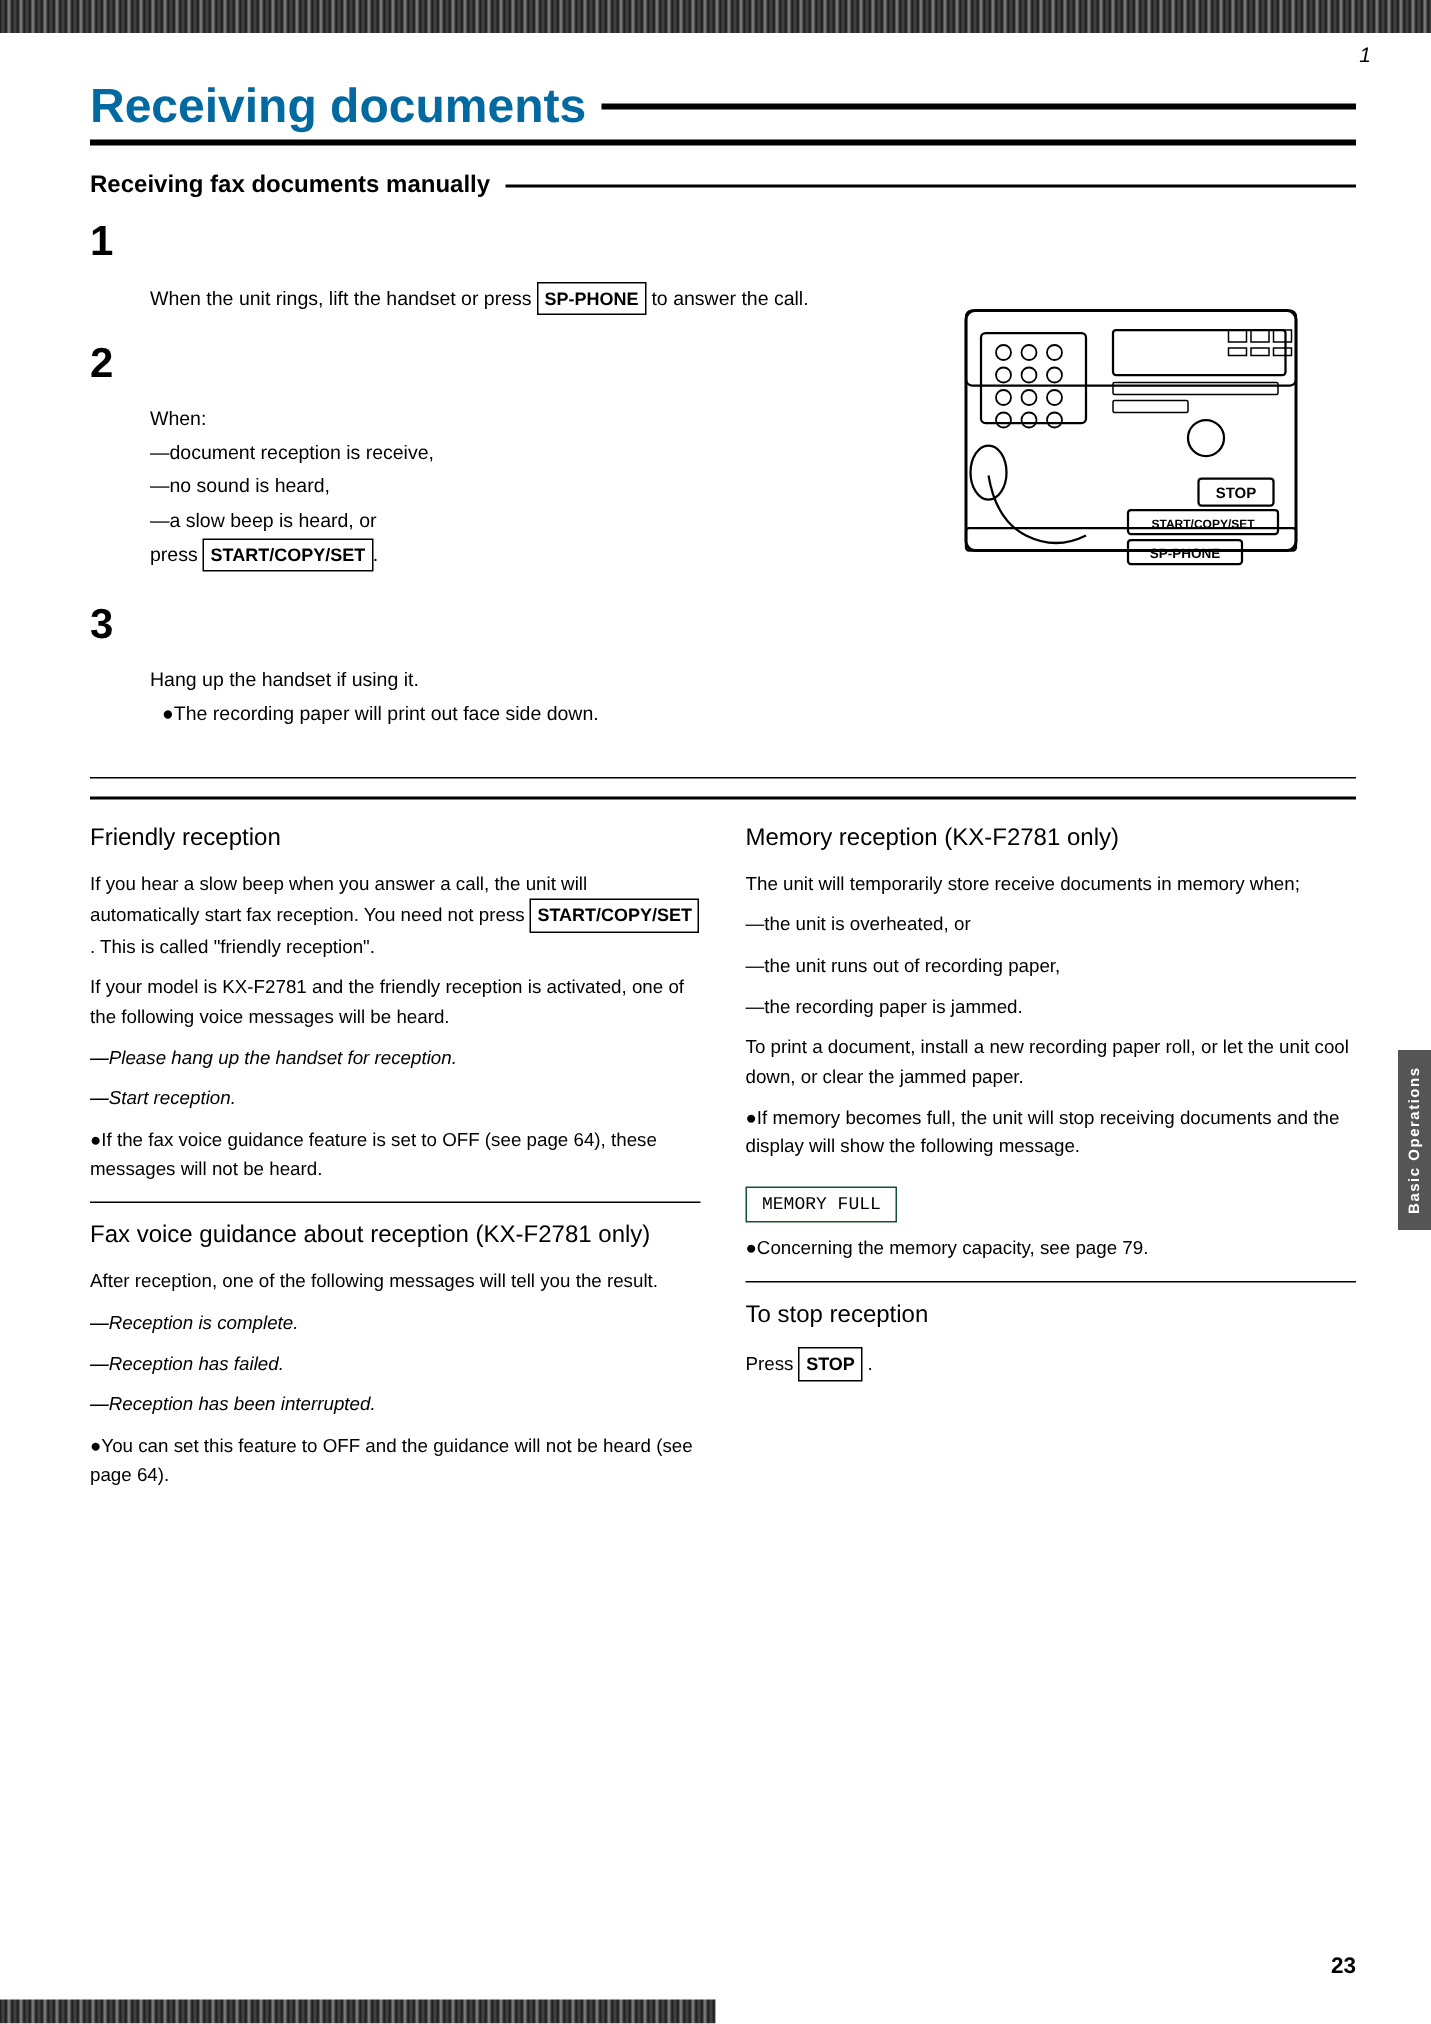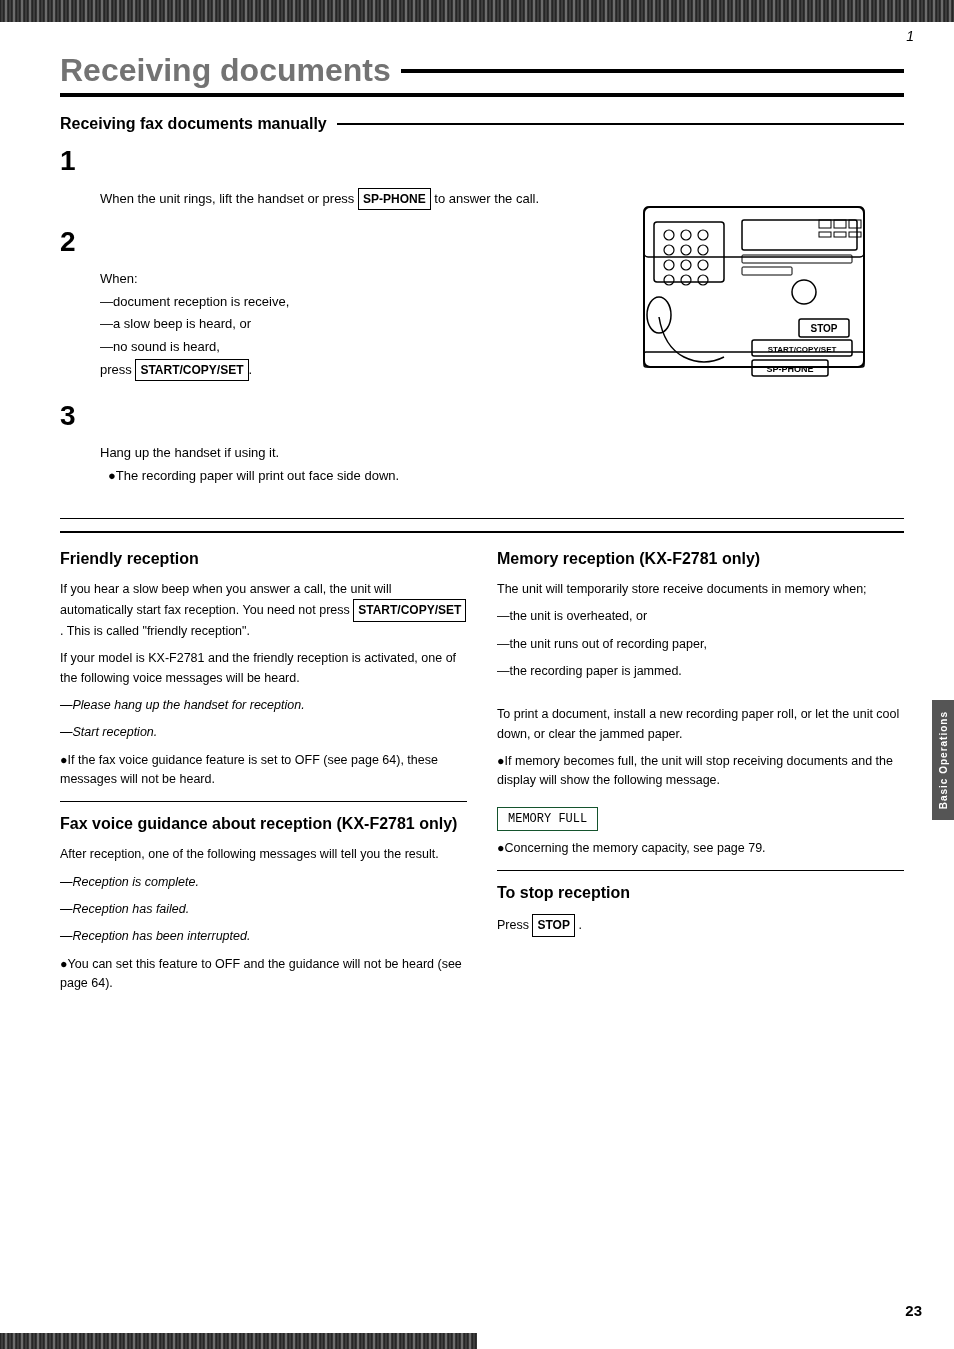--- a/index.html
+++ b/index.html
@@ -45,21 +45,21 @@
 
     
     .main-content {
       padding: 30px 50px 30px 60px;
     }
 
     
     .page-title {
       font-size: 32px;
       font-weight: 900;
-      color: #737373;
+      color: #0369a1;
       margin-bottom: 8px;
       border-bottom: 4px solid #000;
       padding-bottom: 4px;
       display: flex;
       align-items: center;
       gap: 0;
     }
     .page-title::after {
       content: '';
       flex: 1;
@@ -144,21 +144,21 @@
     }
     .col-left {
       flex: 1;
     }
     .col-right {
       flex: 1;
     }
 
     .sub-section-title {
       font-size: 16px;
-      font-weight: 700;
+      font-weight: 400;
       margin-bottom: 10px;
       line-height: 1.3;
     }
 
     .body-text {
       font-size: 12.5px;
       line-height: 1.55;
       margin-bottom: 8px;
     }
 
@@ -198,21 +198,21 @@
       text-orientation: mixed;
       transform: rotate(180deg);
       white-space: nowrap;
       letter-spacing: 1px;
     }
 
     
     .page-number-bottom {
       position: absolute;
       bottom: 30px;
-      right: 32px;
+      right: 50px;
       font-size: 15px;
       font-weight: bold;
     }
 
     
     .bottom-bar {
       position: absolute;
       bottom: 0;
       left: 0;
       width: 50%;
@@ -264,22 +264,22 @@
             <span class="key">SP-PHONE</span>
             <span>to answer the call.</span>
           </div>
         </div>
 
         <div class="step">
           <div class="step-number">2</div>
           <div class="step-content">
             <p>When:</p>
             <p>—document reception is receive,</p>
+            <p>—no sound is heard,</p>
             <p>—a slow beep is heard, or</p>
-            <p>—no sound is heard,</p>
             <p>press <span class="key">START/COPY/SET</span>.</p>
           </div>
         </div>
 
         <div class="step">
           <div class="step-number">3</div>
           <div class="step-content">
             <p>Hang up the handset if using it.</p>
             <p class="bullet">●<span>The recording paper will print out face side down.</span></p>
           </div>
@@ -373,21 +373,21 @@
 
       </div>
 
       <div class="col-right">
 
         <h3 class="sub-section-title">Memory reception (KX-F2781 only)</h3>
         <div class="body-text">The unit will temporarily store receive documents in memory when;</div>
         <div class="body-text dash-item">—the unit is overheated, or</div>
         <div class="body-text dash-item">—the unit runs out of recording paper,</div>
         <div class="body-text dash-item">—the recording paper is jammed.</div>
-        <div class="body-text" style="margin-top:24px;">To print a document, install a new recording paper roll, or let the unit cool down, or clear the jammed paper.</div>
+        <div class="body-text" style="margin-top:8px;">To print a document, install a new recording paper roll, or let the unit cool down, or clear the jammed paper.</div>
         <div class="body-text bullet-item">
           ●<span>If memory becomes full, the unit will stop receiving documents and the display will show the following message.</span>
         </div>
         <div>
           <span class="memory-full-box">MEMORY FULL</span>
         </div>
         <div class="body-text bullet-item">
           ●<span>Concerning the memory capacity, see page 79.</span>
         </div>
 

